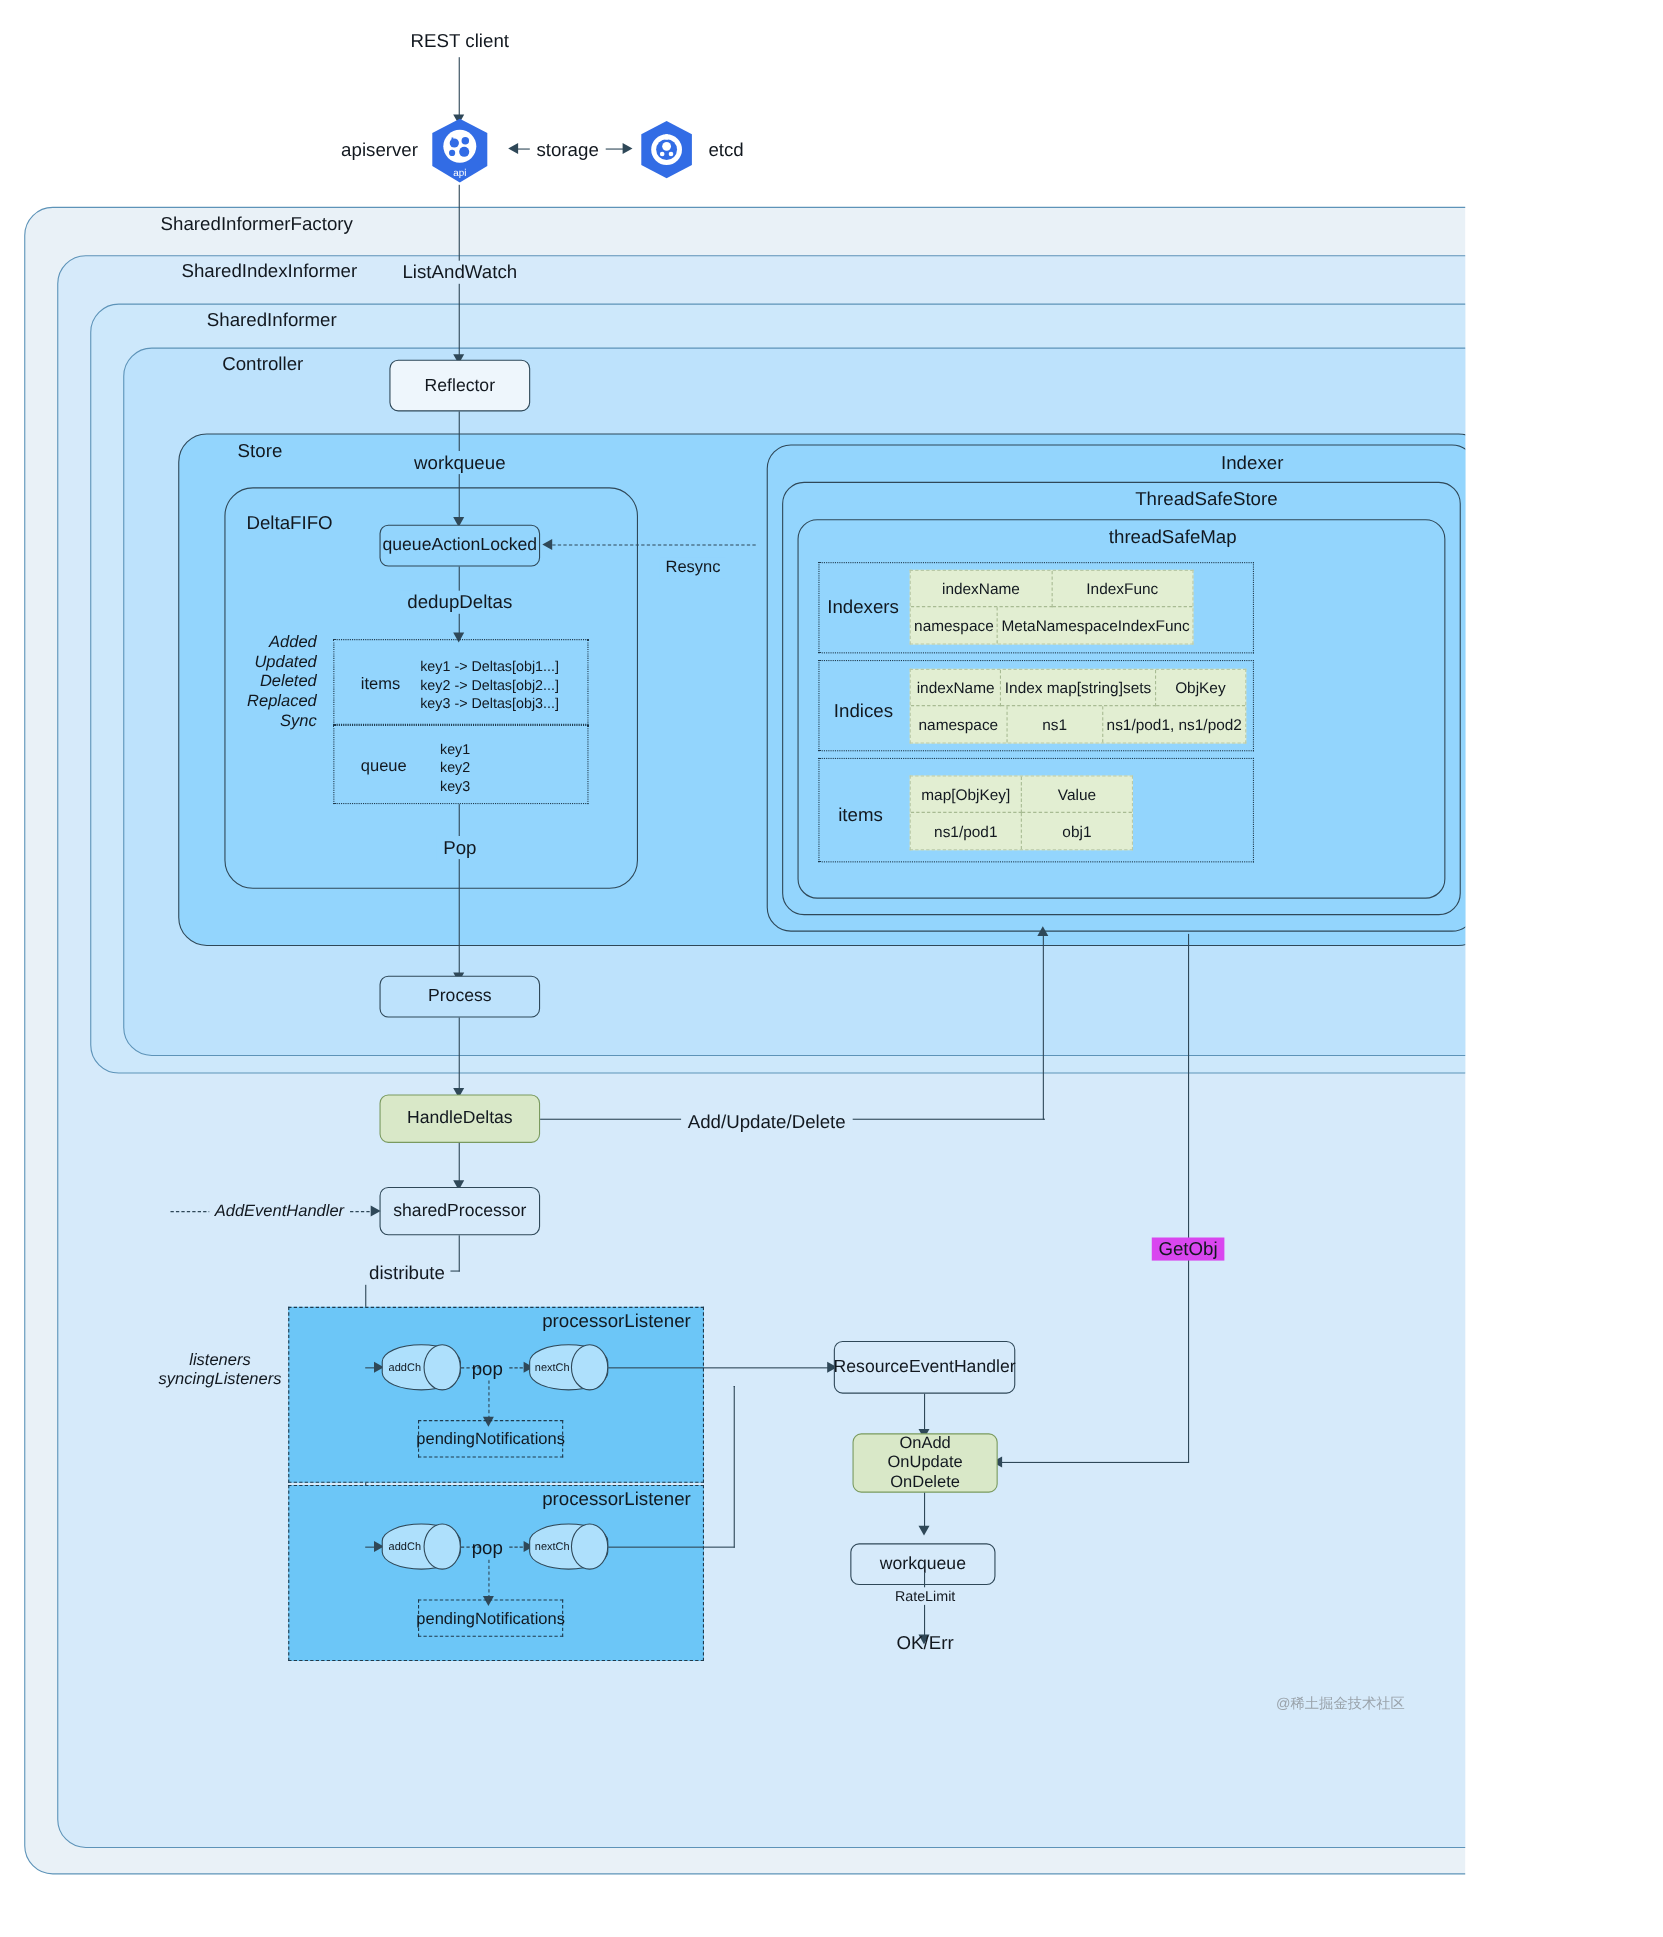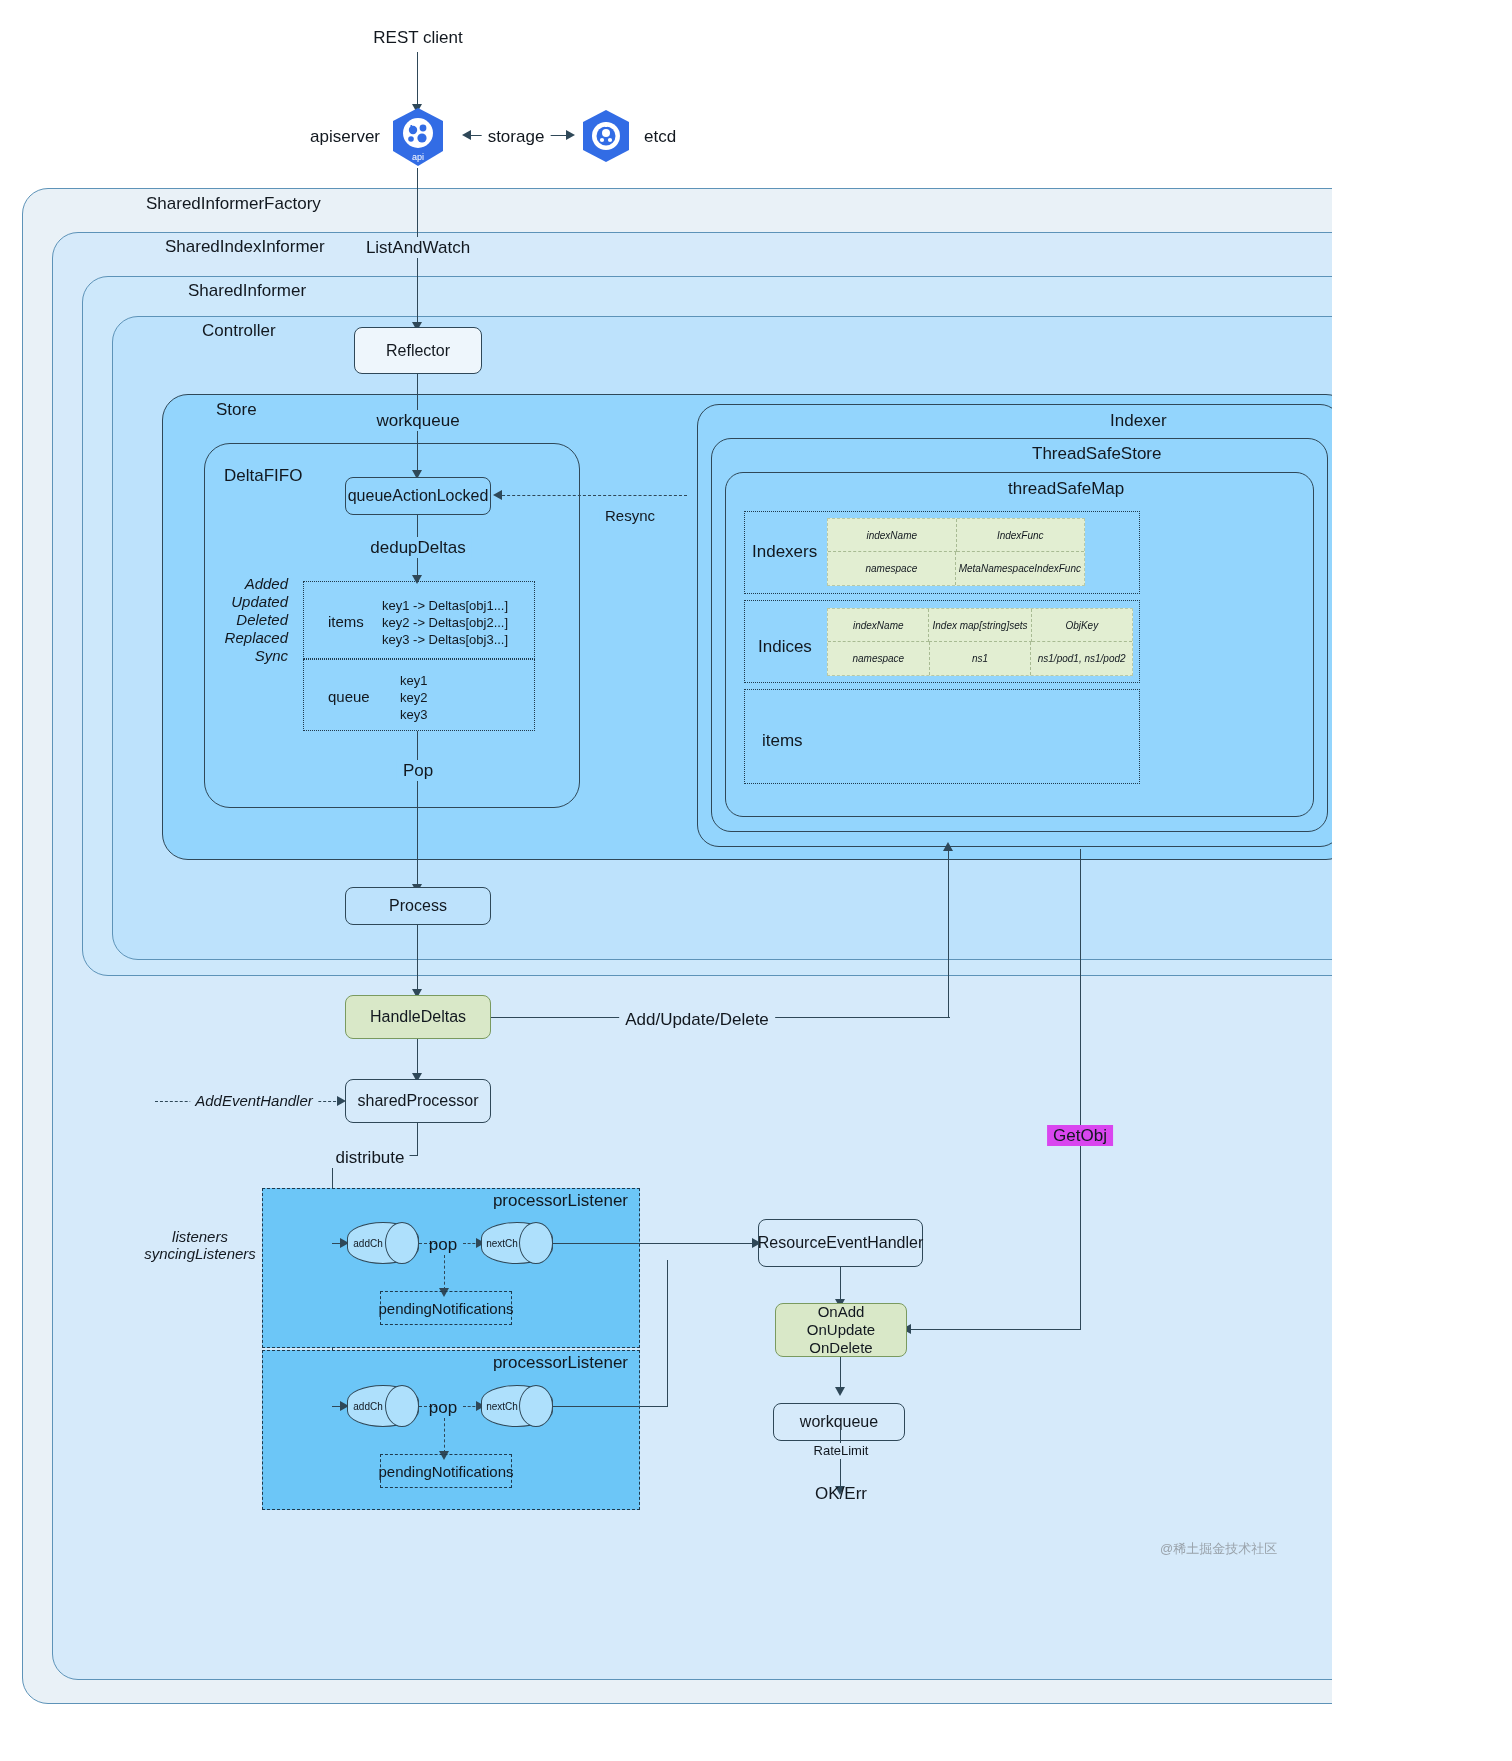--- a/index.html
+++ b/index.html
@@ -74,26 +74,25 @@
     background:#e2eed2;
     border:1px dashed #b9c9a6;
   }
   .tbl .trow{display:flex;}
   .tbl .tcell{
     flex:1;
     box-sizing:border-box;
     border-right:1px dashed #a8bb93;
     border-bottom:1px dashed #a8bb93;
     display:flex;align-items:center;justify-content:center;
-    font-size:10px;
+    font-size:14px;
     color:#12181f;
     text-align:center;
     padding:2px 3px;
     white-space:nowrap;
-    font-style:italic;
   }
   .tbl .trow:last-child .tcell{border-bottom:none;}
   .tbl .tcell:last-child{border-right:none;}
 
   
   .cyl{
     position:absolute;
     box-sizing:border-box;
     border:1px solid #2f4858;
     border-radius:50%/16px;
@@ -281,20 +280,30 @@
       </div>
       <div class="trow" style="height: 50%;">
         <div class="tcell">namespace</div>
         <div class="tcell">ns1</div>
         <div class="tcell">ns1/pod1, ns1/pod2</div>
       </div>
     </div>
 
   <div class="dbox dot" style="left:744px;top:689px;width:396px;height:95px;"></div>
   <div class="lbl big" style="left:762px;top:730px;">items</div>
+  <div class="tbl" id="tbl-items" style="left:827px;top:705px;width:203px;height:68px;">
+      <div class="trow" style="height: 50%;">
+        <div class="tcell">map[ObjKey]</div>
+        <div class="tcell">Value</div>
+      </div>
+      <div class="trow" style="height: 50%;">
+        <div class="tcell">ns1/pod1</div>
+        <div class="tcell">obj1</div>
+      </div>
+    </div>
 
   <div class="node" style="left:345px;top:887px;width:146px;height:38px;background:#bde2fc;">Process</div>
 
   <div class="ln v" style="left:417px;top:925px;height:66px;"></div>
   <div class="arw down" style="left:412px;top:989px;"></div>
 
   <div class="node green" style="left:345px;top:995px;width:146px;height:44px;">HandleDeltas</div>
 
   <div class="ln h" style="left:491px;top:1017px;width:459px;"></div>
   <div class="ln v" style="left:948px;top:849px;height:169px;"></div>

